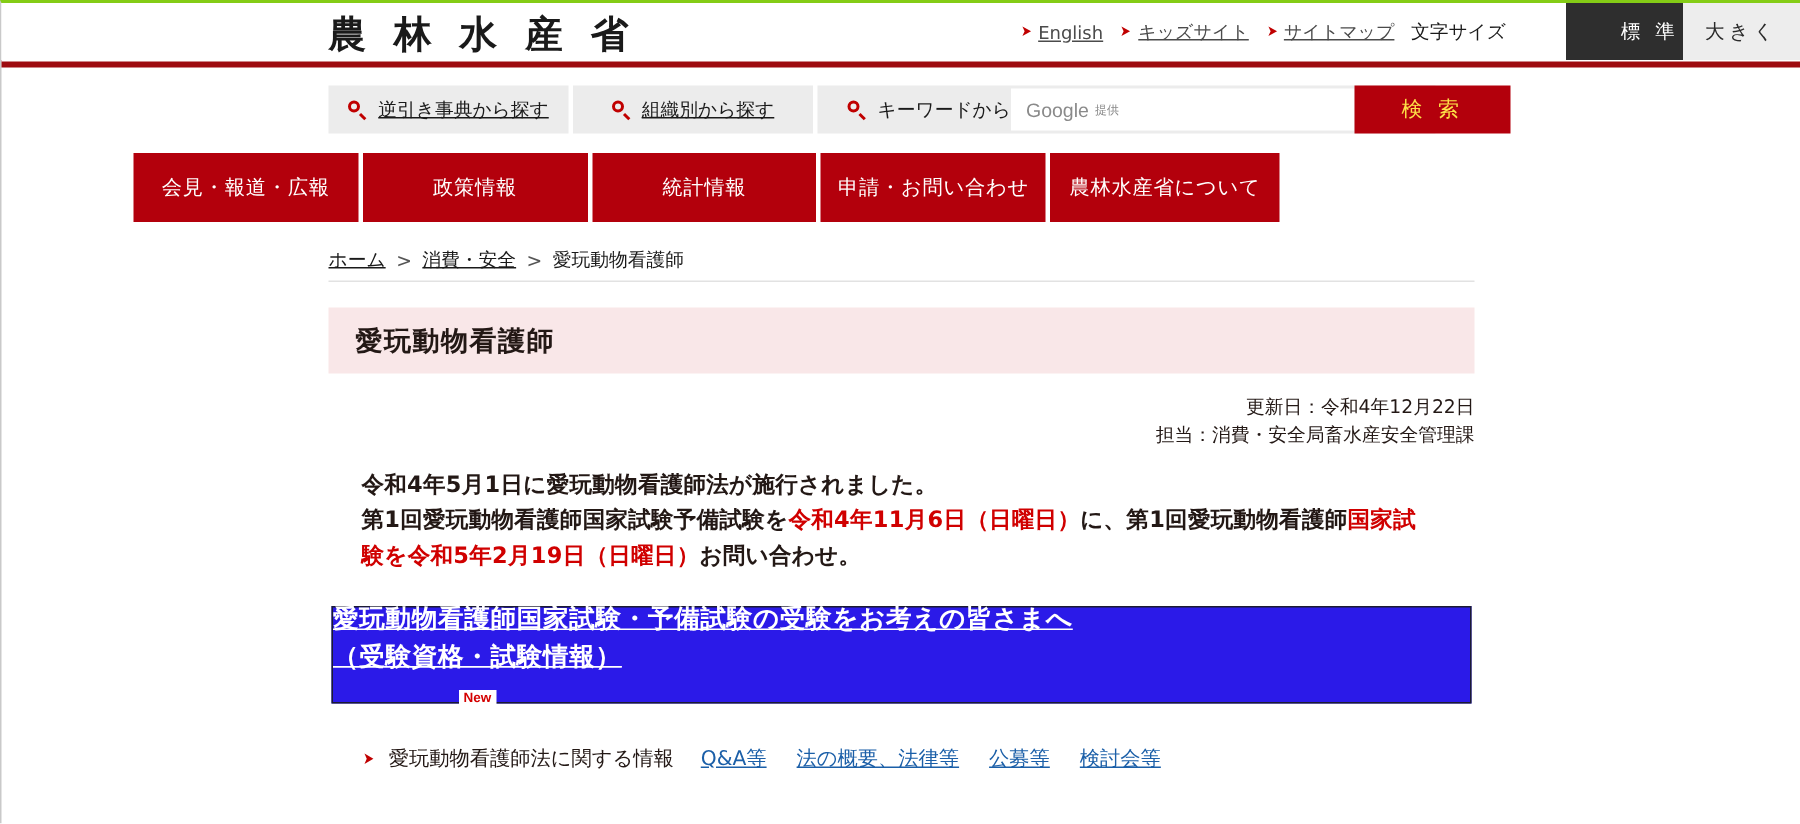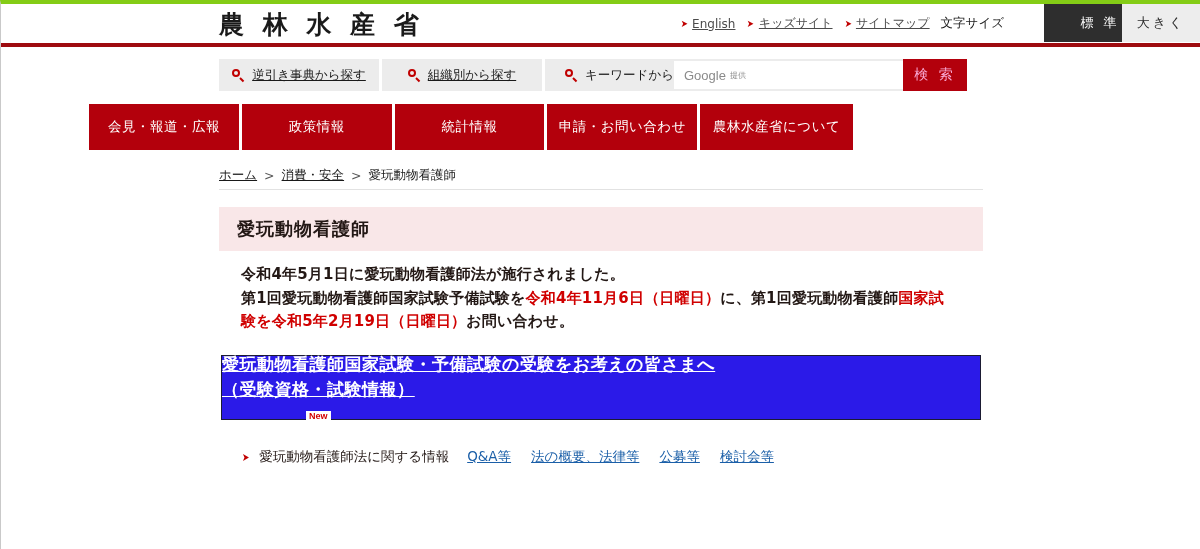--- a/index.html
+++ b/index.html
@@ -15,21 +15,21 @@
     color: #231815;
     overflow: hidden;
     position: relative;
   }
   .page {
     position: absolute;
     left: 0; top: 0;
     width: 1200px;
     height: 549px;
     background: #fff;
-    border-top: 4px solid #84cc16;
+    border-top: 2px solid #84cc16;
     border-left: 1px solid #c9c9c9;
     box-sizing: border-box;
   }
 
   
   .header {
     position: relative;
     height: 38px;
     background: #ffffff;
   }
@@ -173,24 +173,24 @@
   }
   .search-field .g-sub {
     font-size: 8px;
     margin-left: 4px;
     color: #8a8a8a;
   }
   .search-btn {
     position: absolute;
     left: 684px;
     top: 0;
-    width: 64px;
+    width: 104px;
     height: 32px;
     background: #b3000c;
-    color: #f9a8d4;
+    color: #fde047;
     font-size: 14px;
     letter-spacing: 3px;
     display: flex;
     align-items: center;
     justify-content: center;
     border: none;
     cursor: pointer;
     font-family: "DejaVu Sans", "Liberation Sans", sans-serif;
   }
 
@@ -409,20 +409,24 @@
   <div class="breadcrumb">
     <span class="crumb-link">ホーム</span>
     <span class="crumb-sep">&gt;</span>
     <span class="crumb-link">消費・安全</span>
     <span class="crumb-sep">&gt;</span>
     <span class="crumb-current">愛玩動物看護師</span>
   </div>
 
   <div class="page-title">愛玩動物看護師</div>
 
+  <div class="meta">
+    <div>更新日：令和4年12月22日</div>
+    <div>担当：消費・安全局畜水産安全管理課</div>
+  </div>
 
   <div class="body-text">
     <div>令和4年5月1日に愛玩動物看護師法が施行されました。</div>
     <div>
       <span>第1回愛玩動物看護師国家試験予備試験を</span><span class="hl">令和4年11月6日（日曜日）</span><span>に、第1回愛玩動物看護師</span><span class="hl">国家試</span>
     </div>
     <div>
       <span class="hl">験を令和5年2月19日（日曜日）</span><span>お問い合わせ。</span>
     </div>
   </div>

